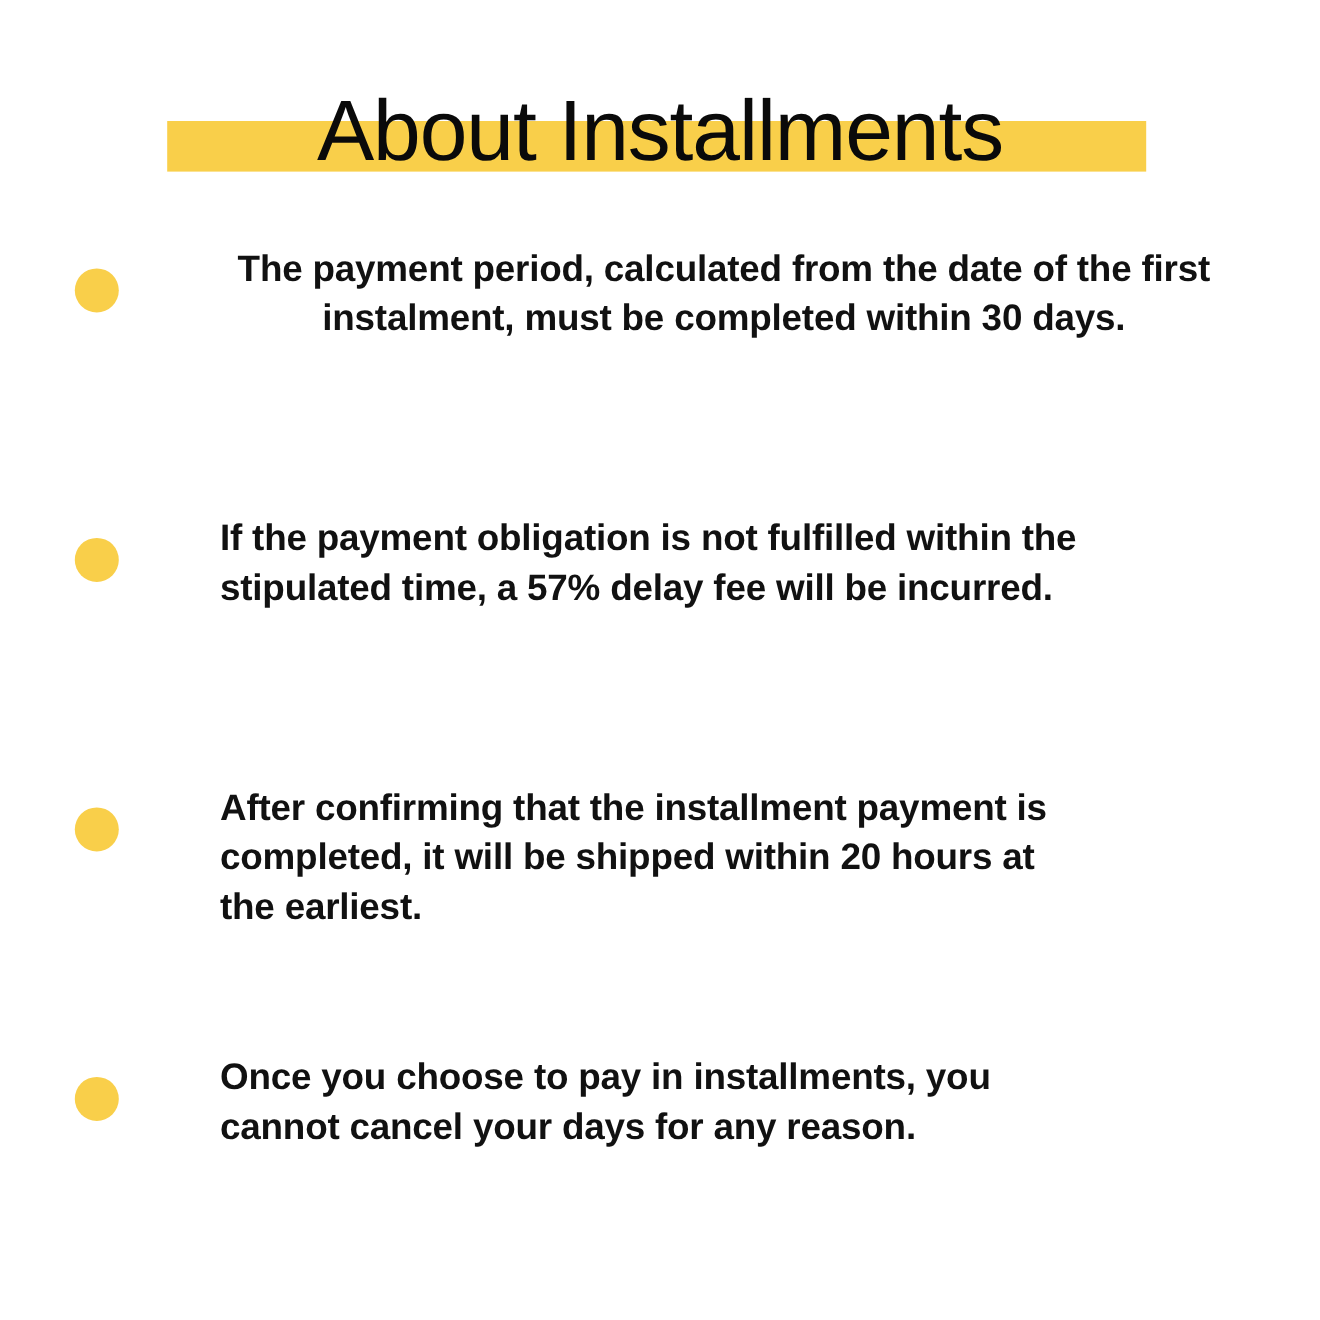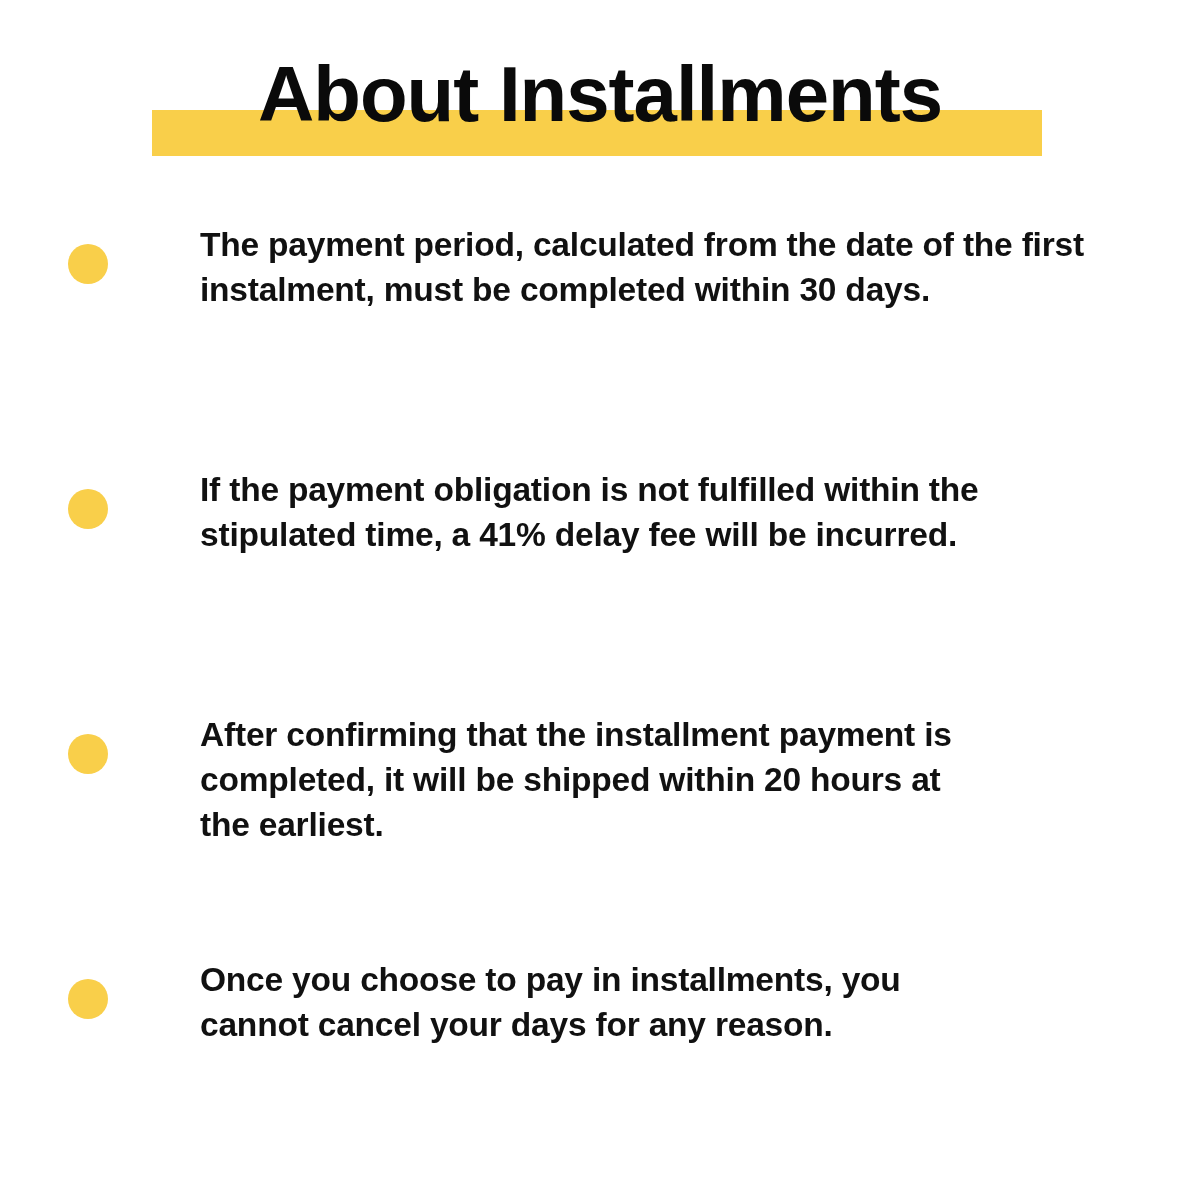--- a/index.html
+++ b/index.html
@@ -31,25 +31,25 @@
     position: absolute;
     left: 152px;
     top: 78px;
     width: 890px;
     height: 46px;
     background: #f9cf4a;
   }
   .title-text {
     position: absolute;
     left: 0;
-    top: 21px;
+    top: 45px;
     width: 1200px;
     text-align: center;
     font-family: "Liberation Sans", sans-serif;
-    font-weight: bold;
+    font-weight: normal;
     font-size: 78px;
     line-height: 82px;
     letter-spacing: -1px;
     color: #0a0a0a;
     white-space: nowrap;
   }
 
   
   .list {
     position: absolute;
@@ -88,21 +88,21 @@
     color: #111111;
     letter-spacing: -0.2px;
   }
 
   
   .row-1 .bullet-dot { margin-top: 22px; }
   .row-2 .bullet-dot { margin-top: 22px; }
   .row-3 .bullet-dot { margin-top: 22px; }
   .row-4 .bullet-dot { margin-top: 22px; }
 
-  .row-1 .bullet-text { padding-right: 84px; }
+  .row-1 .bullet-text { padding-right: 84px; text-align: center; }
   .row-2 .bullet-text { padding-right: 180px; }
   .row-3 .bullet-text { padding-right: 215px; }
   .row-4 .bullet-text { padding-right: 230px; }
 </style>
 </head>
 <body>
 
 <div class="page">
 
   <div class="title-wrap">
@@ -116,21 +116,21 @@
       <div class="bullet-dot-cell">
         <div class="bullet-dot"></div>
       </div>
       <div class="bullet-text">The payment period, calculated from the date of the first instalment, must be completed within 30 days.</div>
     </div>
 
     <div class="bullet-row row-2">
       <div class="bullet-dot-cell">
         <div class="bullet-dot"></div>
       </div>
-      <div class="bullet-text">If the payment obligation is not fulfilled within the stipulated time, a 41% delay fee will be incurred.</div>
+      <div class="bullet-text">If the payment obligation is not fulfilled within the stipulated time, a 57% delay fee will be incurred.</div>
     </div>
 
     <div class="bullet-row row-3">
       <div class="bullet-dot-cell">
         <div class="bullet-dot"></div>
       </div>
       <div class="bullet-text">After confirming that the installment payment is completed, it will be shipped within 20 hours at the earliest.</div>
     </div>
 
     <div class="bullet-row row-4">

